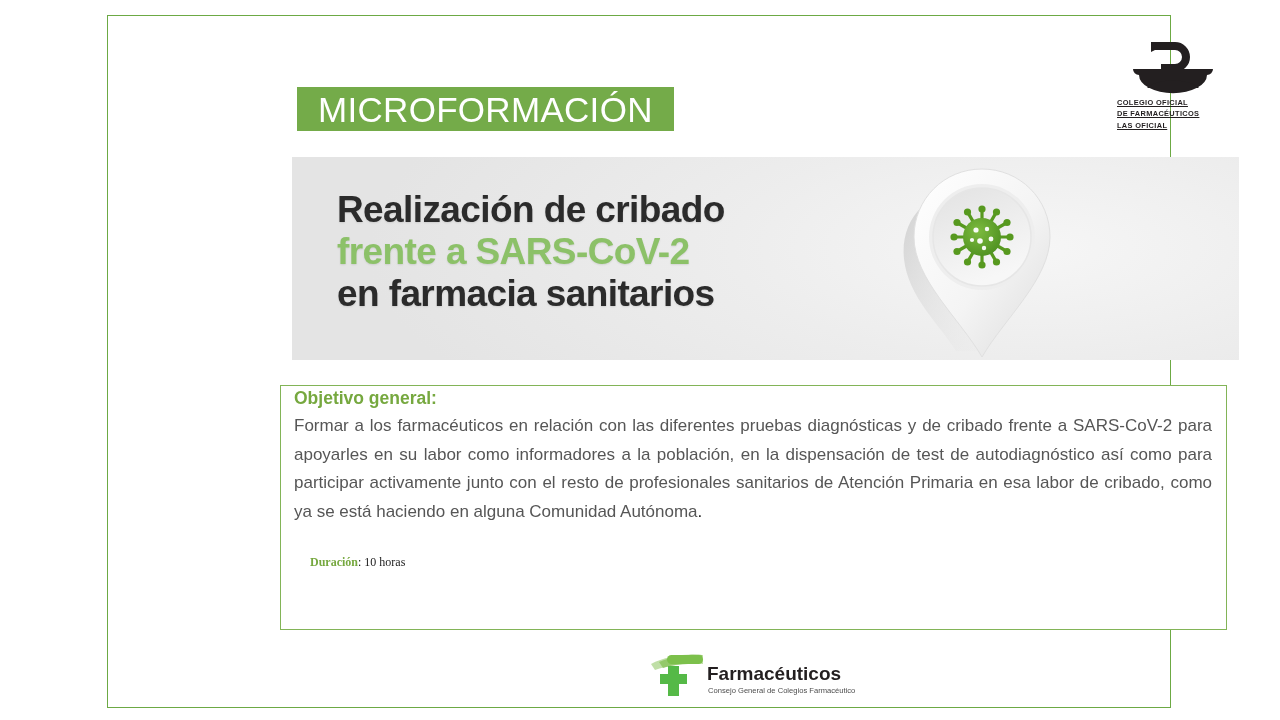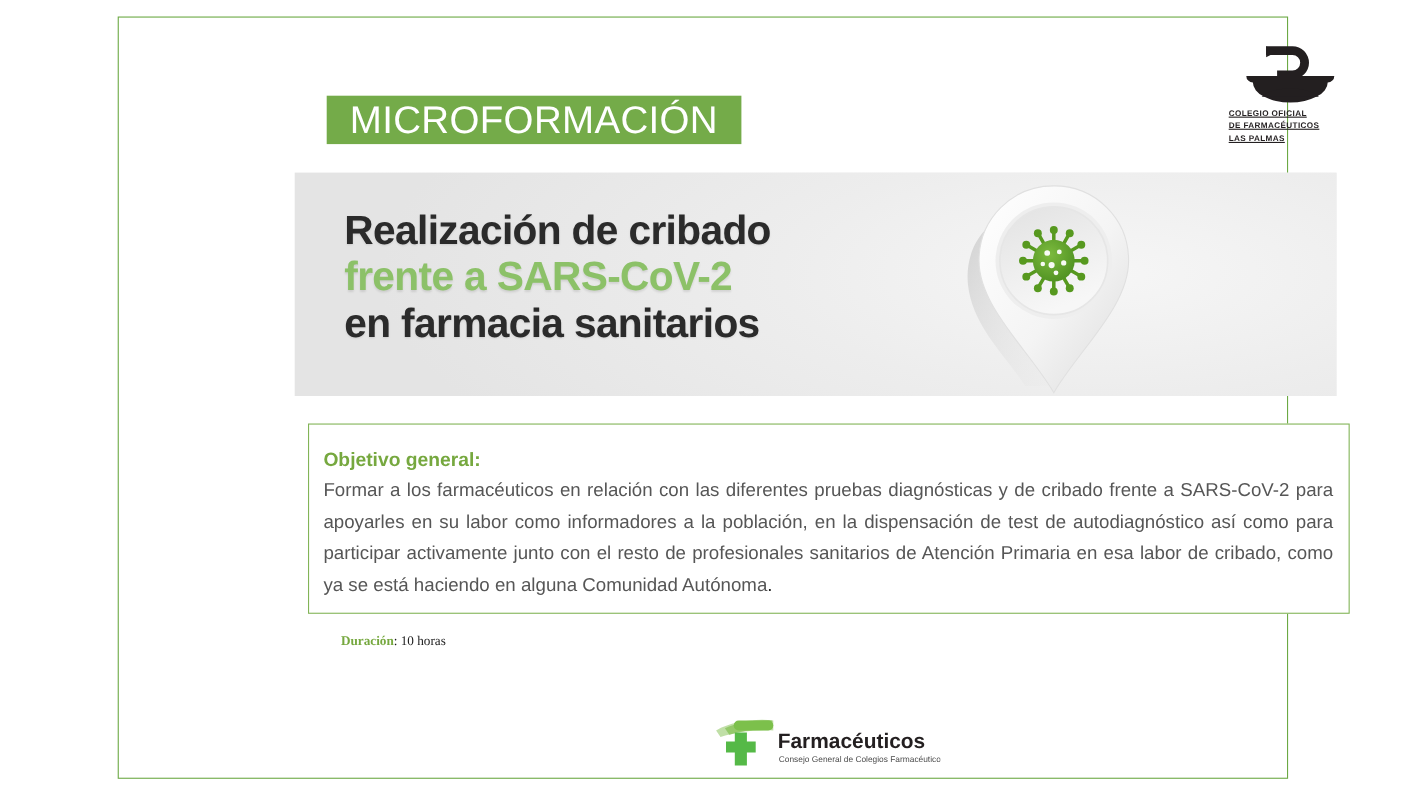--- a/index.html
+++ b/index.html
@@ -70,21 +70,21 @@
     color: #231F20;
     letter-spacing: 0.35px;
     line-height: 1.55;
     text-decoration: underline;
   }
   .coflp-text div { white-space: nowrap; }
 
   
   .banner {
     position: absolute;
-    left: 160px;
+    left: 184px;
     top: 141px;
     width: 947px;
     height: 203px;
     background:
       radial-gradient(ellipse 70% 120% at 78% 45%, #f6f6f6 0%, #ededed 45%, #e4e4e4 100%),
       linear-gradient(105deg, #f2f2f2 0%, #eaeaea 40%, #e6e6e6 70%, #efefef 100%);
     overflow: hidden;
   }
   .banner-title {
     position: absolute;
@@ -112,24 +112,24 @@
     height: 210px;
   }
   .pin-svg { display: block; width: 200px; height: 210px; }
 
   
   .content-box {
     position: absolute;
     left: 172px;
     top: 369px;
     width: 947px;
-    height: 173px;
+    height: 245px;
     border: 1.2px solid #82B457;
     box-sizing: border-box;
-    padding: 20px 14px 10px 13px;
+    padding: 0 14px 10px 13px;
     background: #ffffff;
   }
   .objective-heading {
     color: #76A83F;
     font-family: "Liberation Sans", sans-serif;
     font-weight: bold;
     font-size: 17.5px;
     margin-bottom: 1px;
     line-height: 1.45;
   }
@@ -177,21 +177,21 @@
       <path d="M34 6 h24 a15 15 0 0 1 0 30 h-14 v-8 h14 a7 7 0 0 0 0 -14 h-24 z" fill="#231F20"></path>
       <path d="M34 6 l10 5 l-10 5 z" fill="#231F20"></path>
 
       <path d="M16 33 h80 a6 6 0 0 1 -6 6 a30 16 0 0 1 -68 0 a6 6 0 0 1 -6 -6 z" fill="#231F20"></path>
 
       <path d="M30 52 a28 12 0 0 1 52 0 z" fill="#231F20"></path>
     </svg>
     <div class="coflp-text">
       <div>COLEGIO OFICIAL</div>
       <div>DE FARMACÉUTICOS</div>
-      <div>LAS PALMAS</div>
+      <div>LAS OFICIAL</div>
     </div>
   </div>
 
   <div class="title-tag">
     <span class="title-tag-text">MICROFORMACIÓN</span>
   </div>
 
   <div class="banner">
     <div class="banner-title">
       <div class="banner-line">Realización de cribado</div>

